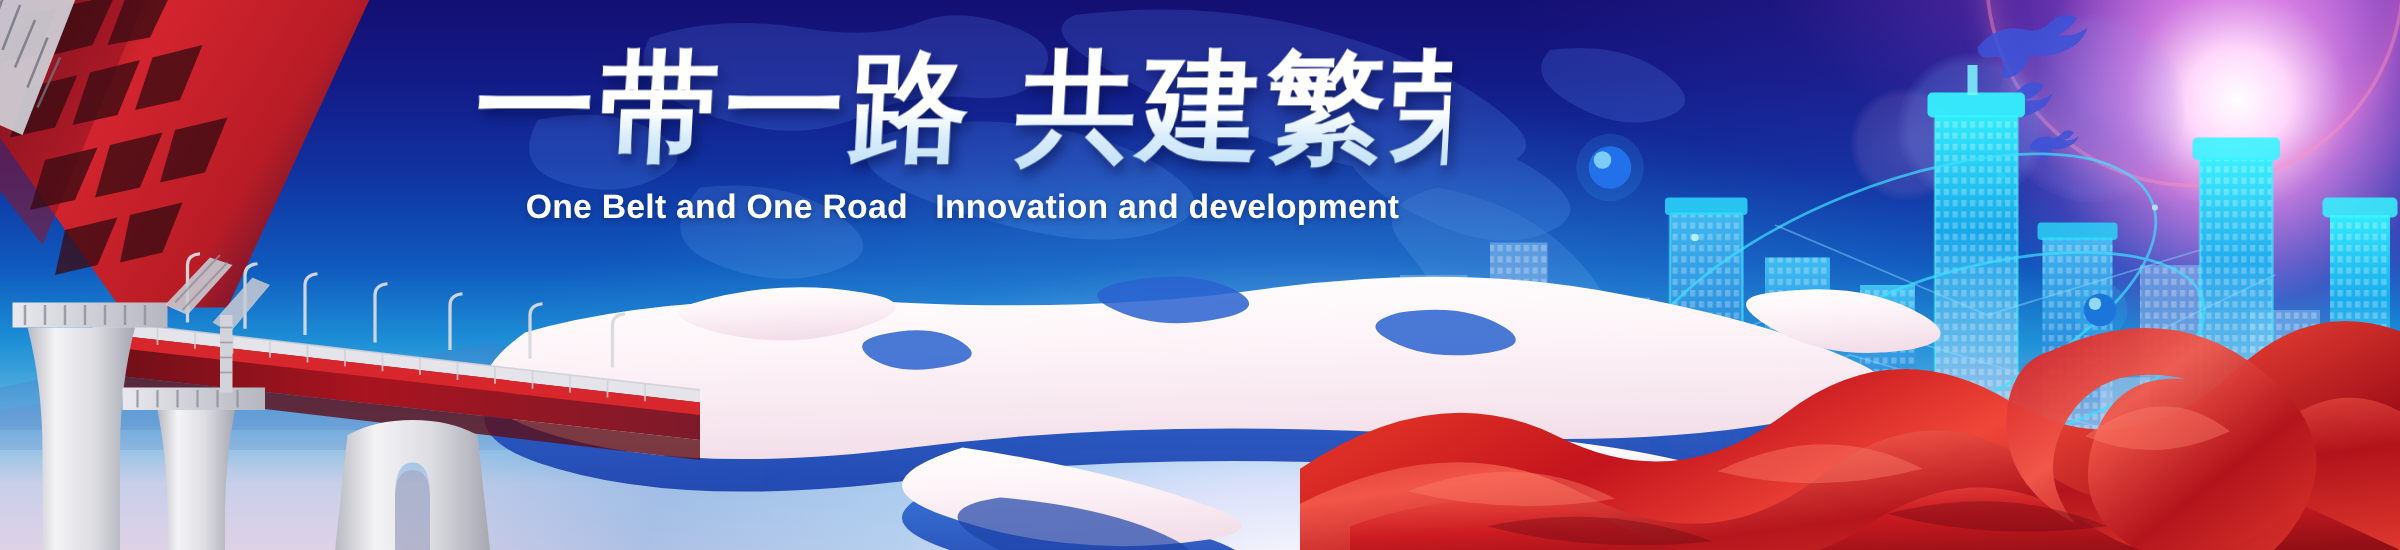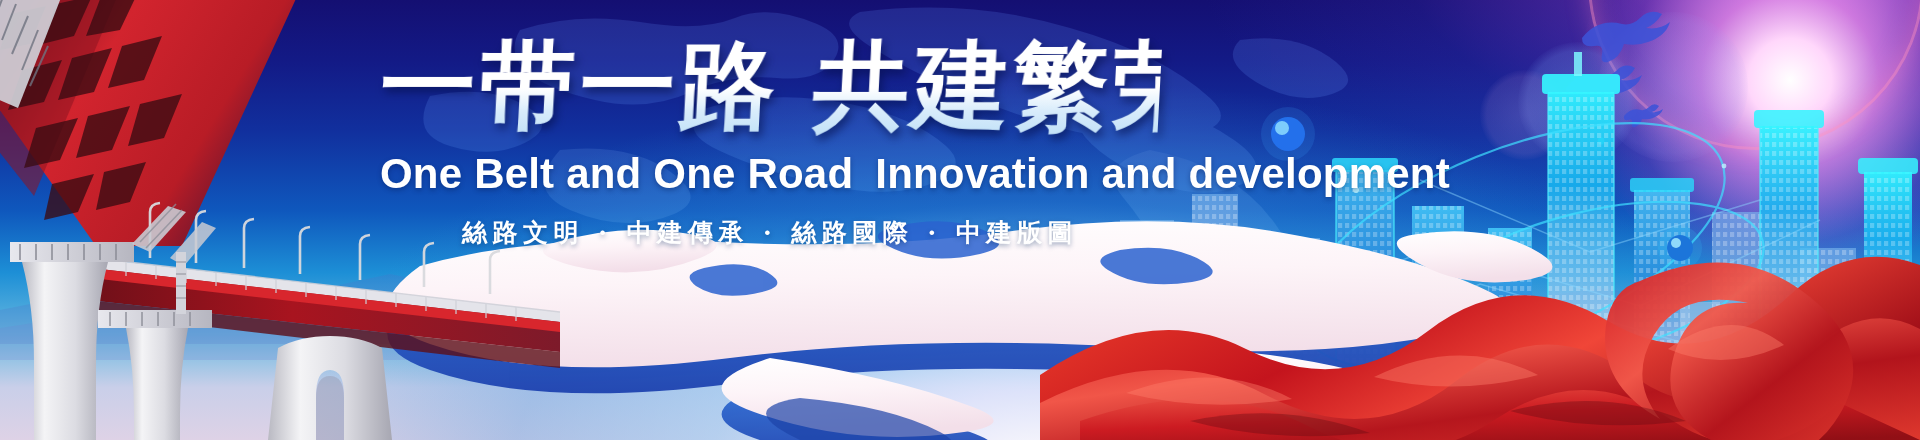--- a/index.html
+++ b/index.html
@@ -85,21 +85,21 @@
     -webkit-text-fill-color:transparent;
     filter:drop-shadow(3px 5px 5px rgba(4,14,70,.60));
     white-space:nowrap;
     transform:skewX(-3deg);
     margin:0;
   }
   .cn-title .gap{display:inline-block;width:34px;}
   .en-sub{
     margin:12px 0 18px 0;
     font-family:"Liberation Sans",sans-serif;
-    font-size:42px;
+    font-size:27px;
     font-weight:700;
     color:#ffffff;
     letter-spacing:.2px;
     text-shadow:0 2px 5px rgba(6,30,90,.45);
     white-space:nowrap;
   }
   .en-sub .gap{display:inline-block;width:22px;}
   .cn-slogan{
     margin:14px 0 0 0;
     font-family:"DejaVu Serif",serif;
@@ -491,17 +491,16 @@
         <path d="M470 186 q94 -24 176 10 q-96 12 -176 -10z"></path>
       </g>
     </svg>
   </div>
 
   <div class="textblock">
     <h1 class="cn-title"><span>一带一路</span><span class="gap"></span><span>共建繁荣</span></h1>
 
     <p class="en-sub"><span>One Belt and One Road</span><span class="gap"></span><span>Innovation and development</span></p>
 
-    <p class="cn-slogan">絲路文明 · 中建傳承 · 絲路國際 · 中建版圖</p>
   </div>
 
   <span class="sr">一带一路 共建繁荣 宣传横幅</span>
 </div>
 
 </body></html>

